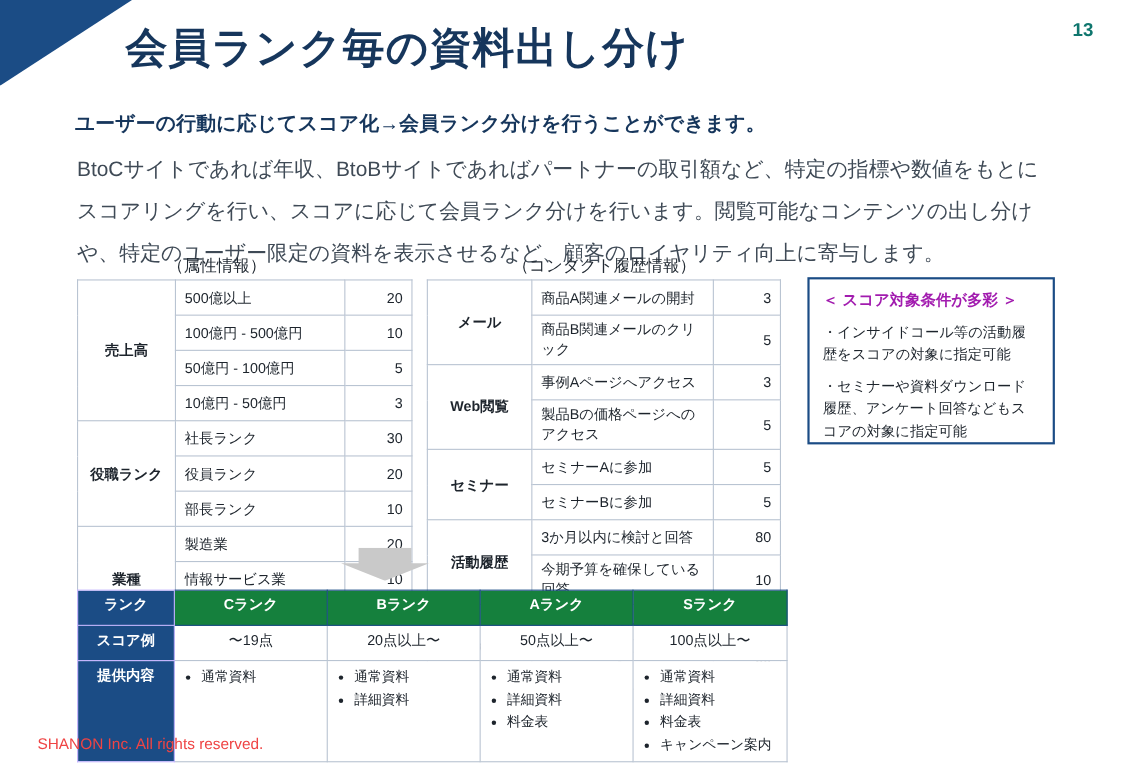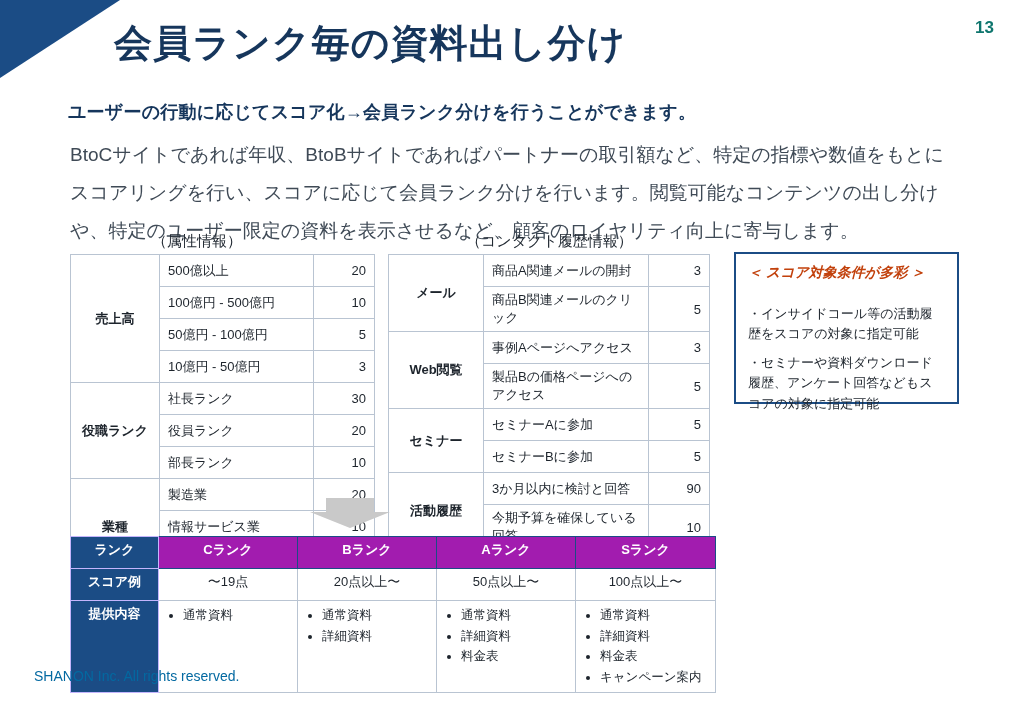--- a/index.html
+++ b/index.html
@@ -115,23 +115,22 @@
     top: 252px;
     width: 225px;
     height: 152px;
     border: 2px solid #1b4c85;
     box-sizing: border-box;
     padding: 10px 12px;
   }
   .callout-title {
     font-size: 14px;
     font-weight: bold;
-    color: #c2410c;
-    margin-bottom: 22px;
-    font-style: italic;
+    color: #a21caf;
+    margin-bottom: 10px;
   }
   .callout-item {
     font-size: 13px;
     color: #1d242c;
     line-height: 1.55;
     margin-bottom: 9px;
   }
   
   .down-arrow {
     position: absolute;
@@ -145,21 +144,21 @@
     position: absolute;
     left: 70px;
     top: 536px;
     width: 645px;
   }
   .tbl-score td {
     vertical-align: top;
     font-size: 13px;
   }
   .tbl-score td.hdr {
-    background: #a21caf;
+    background: #15803d;
     color: #fff;
     font-weight: bold;
     text-align: center;
     border: 1px solid #1b4c85;
   }
   .tbl-score td.ctr {
     text-align: center;
   }
   .tbl-score td.lbl {
     background: #1b4c85;
@@ -172,21 +171,21 @@
     margin: 0;
     padding-left: 16px;
     line-height: 1.65;
   }
   .bullets li { font-size: 12.5px; }
   .footer {
     position: absolute;
     left: 34px;
     top: 668px;
     font-size: 14px;
-    color: #0369a1;
+    color: #ef4444;
   }
 </style>
 </head>
 <body>
 
 <div class="slide">
 
   <div class="corner-wedge"></div>
 
   <div class="page-number">13</div>
@@ -279,21 +278,21 @@
         <td class="num">5</td>
       </tr>
       <tr>
         <td>セミナーBに参加</td>
         <td class="num">5</td>
       </tr>
 
       <tr>
         <td class="rowhead" rowspan="2">活動履歴</td>
         <td>3か月以内に検討と回答</td>
-        <td class="num">90</td>
+        <td class="num">80</td>
       </tr>
       <tr>
         <td>今期予算を確保している回答</td>
         <td class="num">10</td>
       </tr>
 
       <tr>
         <td class="rowhead" rowspan="2">アンケート</td>
         <td>○○に課題があると回答</td>
         <td class="num">20</td>

